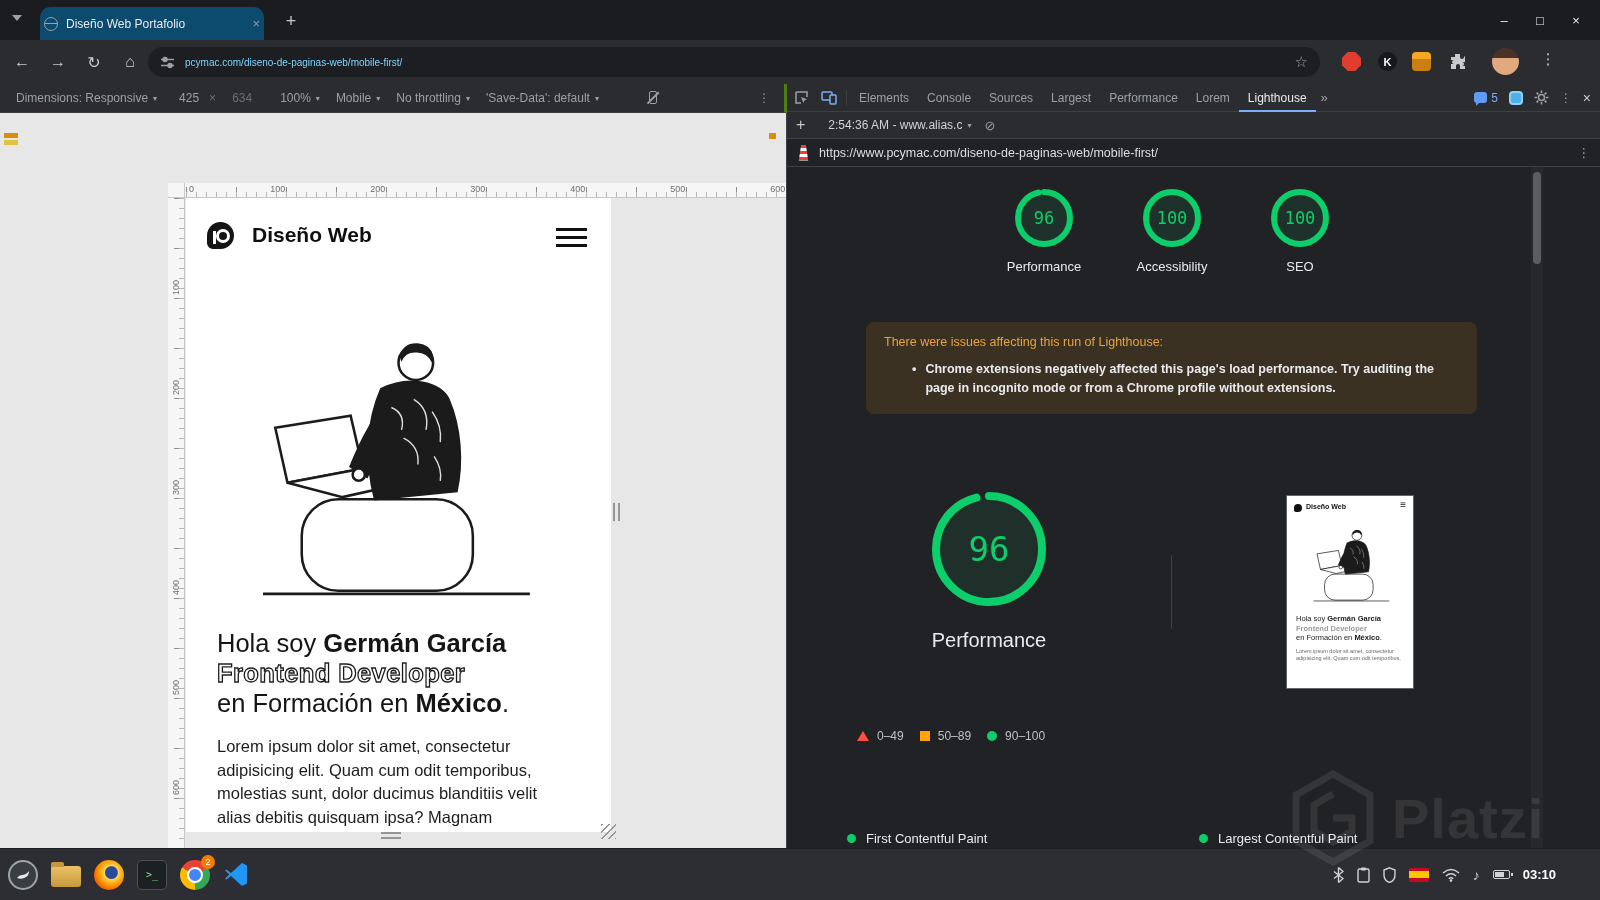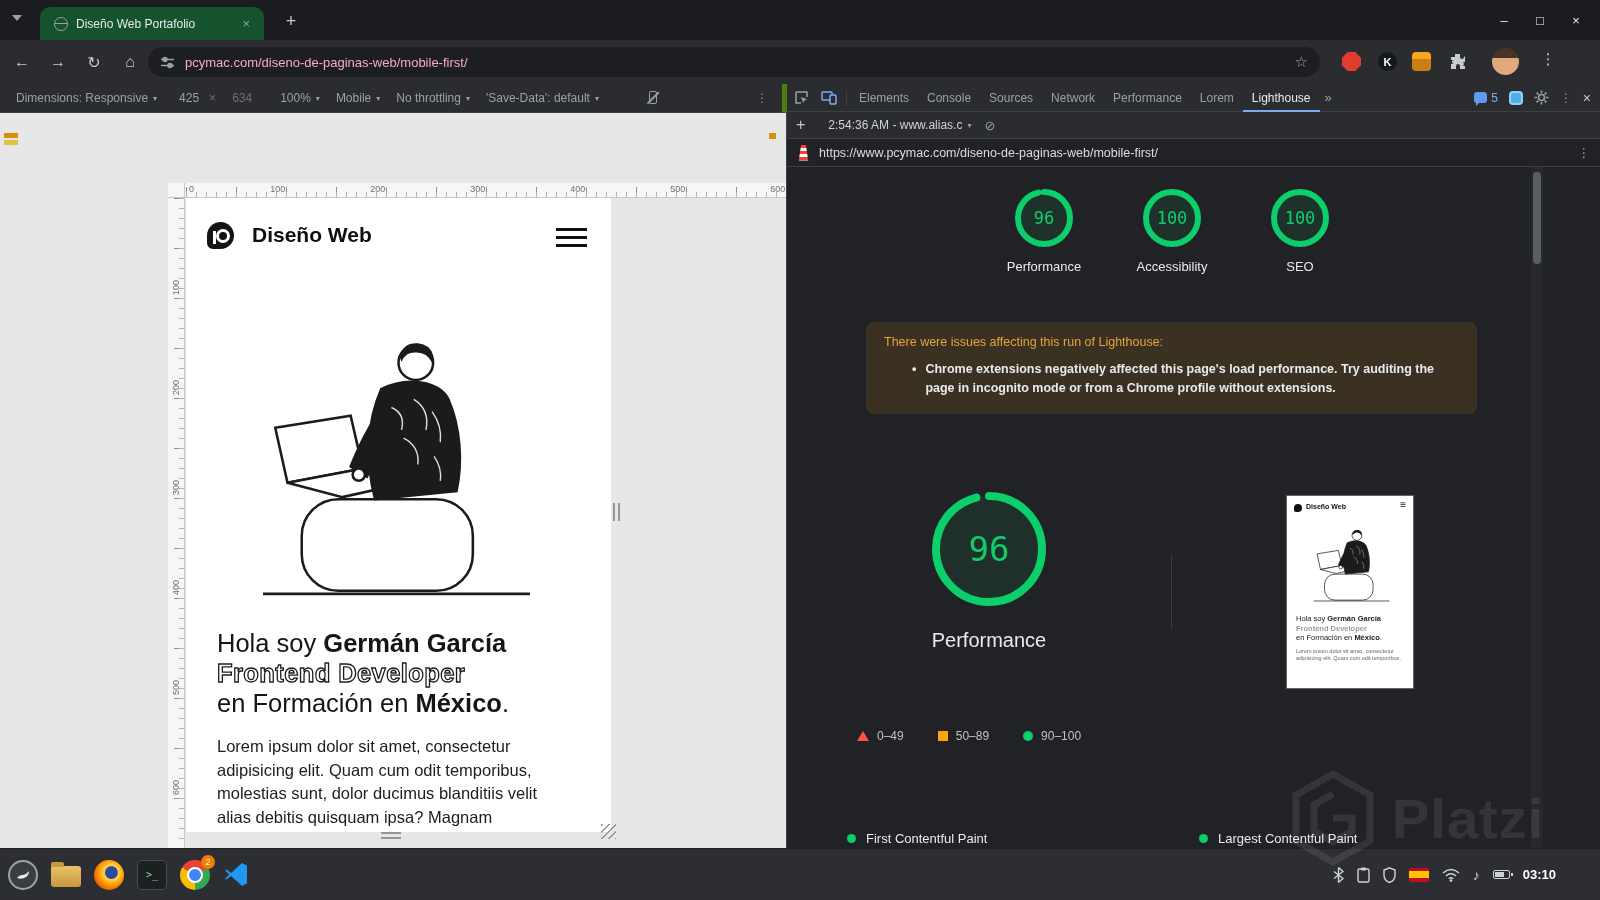--- a/index.html
+++ b/index.html
@@ -2,41 +2,41 @@
 <html><head>
 <meta charset="utf-8">
 <style>
   *{margin:0;padding:0;box-sizing:border-box}
   html,body{width:1600px;height:900px;background:#000;font-family:"Liberation Sans",sans-serif}
   .screen{position:relative;width:1600px;height:900px;overflow:hidden;background:#1b1c1f}
 
   
   .tabstrip{position:absolute;left:0;top:0;width:1600px;height:40px;background:#1b1c1f}
   .ts-caret{position:absolute;left:12px;top:15px;width:0;height:0;border-left:5px solid transparent;border-right:5px solid transparent;border-top:6px solid #9aa0a6}
-  .tab{position:absolute;left:40px;top:7px;width:224px;height:33px;background:#14532d;border-radius:10px 10px 0 0;display:flex;align-items:center;padding:0 14px;gap:8px}
+  .tab{position:absolute;left:40px;top:7px;width:224px;height:33px;background:#0c4a6e;border-radius:10px 10px 0 0;display:flex;align-items:center;padding:0 4px;gap:8px}
   .favicon{width:14px;height:14px;border-radius:50%;border:1.5px solid #9aa0a6;background:linear-gradient(transparent 5px,#9aa0a6 5px 6px,transparent 6px)}
   .tab-title{flex:1;font-size:12px;color:#e8eaed;white-space:nowrap;overflow:hidden}
   .tab-close{color:#9aa0a6;font-size:13px;cursor:default}
   .newtab{position:absolute;left:278px;top:8px;width:26px;height:26px;color:#c4c7cb;font-size:18px;display:flex;align-items:center;justify-content:center}
   .wincontrols{position:absolute;right:10px;top:0;height:40px;display:flex;align-items:center;gap:8px;color:#e8eaed;font-size:13px}
   .wincontrols span{width:28px;text-align:center}
 
   
   .navbar{position:absolute;left:0;top:40px;width:1600px;height:44px;background:#2a2c30}
   .nav-ic{position:absolute;top:8px;width:28px;height:28px;color:#c8cbcf;font-size:16px;display:flex;align-items:center;justify-content:center}
   .omnibox{position:absolute;left:148px;top:7px;width:1172px;height:30px;background:#1d1e21;border-radius:15px;display:flex;align-items:center;padding:0 12px;gap:10px}
-  .url{font-size:13px;color:#f9a8d4;flex:1}
+  .url{font-size:10px;color:#7dd3fc;flex:1}
   .star{color:#9aa0a6;font-size:15px}
   .ext{position:absolute;top:12px;width:19px;height:19px;border-radius:4px}
   .ext-k{display:flex;align-items:center;justify-content:center;background:#15181c;border-radius:50%;color:#fff;font-size:11px;font-weight:bold}
   .avatar{position:absolute;left:1492px;top:8px;width:27px;height:27px;border-radius:50%;background:linear-gradient(#4a3227 0 36%,#e0a97e 36%)}
   .menu-dots{position:absolute;left:1536px;top:10px;width:24px;text-align:center;color:#c8cbcf;font-size:15px}
 
   
-  .device-toolbar{position:absolute;left:0;top:84px;width:787px;height:29px;background:#2a2c30;border-bottom:1px solid #3c4043;border-right:5px solid #4d7c0f;display:flex;align-items:center;font-size:12px;color:#9aa0a6}
+  .device-toolbar{position:absolute;left:0;top:84px;width:787px;height:29px;background:#2a2c30;border-bottom:1px solid #3c4043;border-right:3px solid #4d7c0f;display:flex;align-items:center;font-size:12px;color:#9aa0a6}
   .dtb-item{display:flex;align-items:center;gap:5px;margin-left:16px;white-space:nowrap}
   .caret{font-size:8px;color:#9aa0a6}
   .dim{color:#6b6f73}
   .dtb-kebab{margin-left:auto;margin-right:14px;color:#9aa0a6}
   .rot{position:relative;width:16px;height:16px;margin-left:46px}
   .rot i{position:absolute;left:4px;top:1px;width:8px;height:13px;border:1.4px solid #9aa0a6;border-radius:2px}
   .rot b{position:absolute;left:0;top:7px;width:16px;height:1.6px;background:#9aa0a6;transform:rotate(-45deg)}
 
   
   .canvas{position:absolute;left:0;top:113px;width:787px;height:735px;background:#e7e7e7;border-right:1px solid #3c4043;overflow:hidden}
@@ -102,21 +102,21 @@
   .pass{color:#0cce6b}.average{color:#ffa400}
   .lh-warn{position:absolute;left:79px;top:155px;width:611px;background:#3a3122;border-radius:8px;padding:13px 18px 16px}
   .lh-warn-title{color:#e8a33d;font-size:12.5px}
   .lh-warn-item{margin-top:11px;color:#e8eaed;font-size:12.5px;font-weight:bold;line-height:19px;display:flex;gap:9px;padding-left:28px}
   .gauge-wrap{position:absolute;left:96px;top:324px;width:212px;display:flex;flex-direction:column;align-items:center;color:#0cce6b}
   .gauge-ring{position:relative;width:116px;height:116px}
   .gauge-num{position:absolute;left:0;top:0;width:116px;height:116px;display:flex;align-items:center;justify-content:center;font-size:34px;font-family:"DejaVu Sans Mono",monospace}
   .gauge-label{margin-top:22px;font-size:20px;color:#e8eaed}
   .lh-disclaimer{position:absolute;left:42px;top:502px;width:320px;text-align:center;font-size:12px;line-height:17px;color:#9aa0a6}
   .lh-link{color:#b0b76a;text-decoration:underline;cursor:pointer}
-  .lh-legend{position:absolute;left:70px;top:562px;display:flex;gap:34px;align-items:center;font-size:12px;color:#bdc1c6}
+  .lh-legend{position:absolute;left:70px;top:562px;display:flex;gap:16px;align-items:center;font-size:12px;color:#bdc1c6}
   .leg{display:flex;align-items:center;gap:8px}
   .tri{width:0;height:0;border-left:6px solid transparent;border-right:6px solid transparent;border-bottom:10px solid #ff4e42}
   .sq{width:10px;height:10px;background:#ffa400}
   .cir{width:10px;height:10px;border-radius:50%;background:#0cce6b}
   .lh-sep-v{position:absolute;left:384px;top:388px;width:1px;height:74px;background:#3c4043}
   .thumb{position:absolute;left:499px;top:328px;width:128px;height:194px;background:#fff;border:1px solid #5f6368;overflow:hidden}
   .t-logo{position:absolute;left:7px;top:8px;width:8px;height:8px;background:#111;border-radius:50% 50% 50% 2px}
   .t-title{position:absolute;left:19px;top:7px;font-size:7px;font-weight:bold;color:#111}
   .t-burger{position:absolute;right:7px;top:3px;font-size:10px;color:#111}
   .t-illus{position:absolute;left:26px;top:26px;width:78px;height:84px}
@@ -305,21 +305,21 @@
       <span class="dt-ic">
         <svg width="16" height="15" viewBox="0 0 16 15">
             <rect x="1" y="2" width="10" height="8" rx="1" fill="none" stroke="#7cacf8" stroke-width="1.5"></rect>
             <rect x="9" y="5" width="6" height="9" rx="1" fill="#2a2c30" stroke="#7cacf8" stroke-width="1.5"></rect>
           </svg>
       </span>
       <span class="dt-sep"></span>
       <span class="dt-tab">Elements</span>
       <span class="dt-tab">Console</span>
       <span class="dt-tab">Sources</span>
-      <span class="dt-tab">Network</span>
+      <span class="dt-tab">Largest</span>
       <span class="dt-tab">Performance</span>
       <span class="dt-tab">Lorem</span>
       <span class="dt-tab active">Lighthouse</span>
       <span class="dt-more">»</span>
       <div class="dt-right">
         <span class="issues">
           <span class="bubble"></span>
           <span class="cnt">5</span>
         </span>
         <span class="blue-sq"></span>

